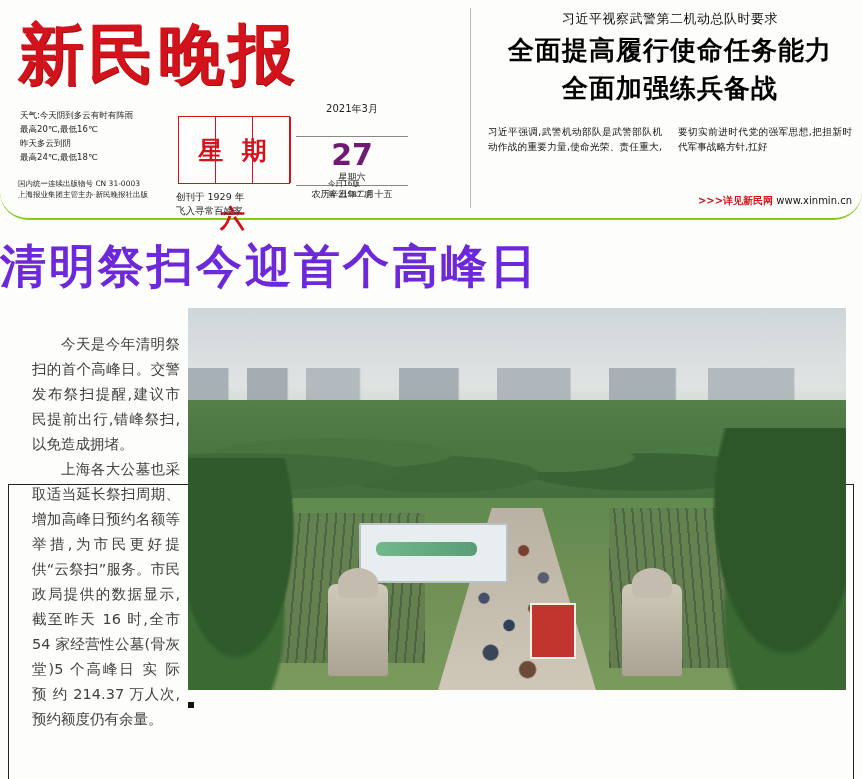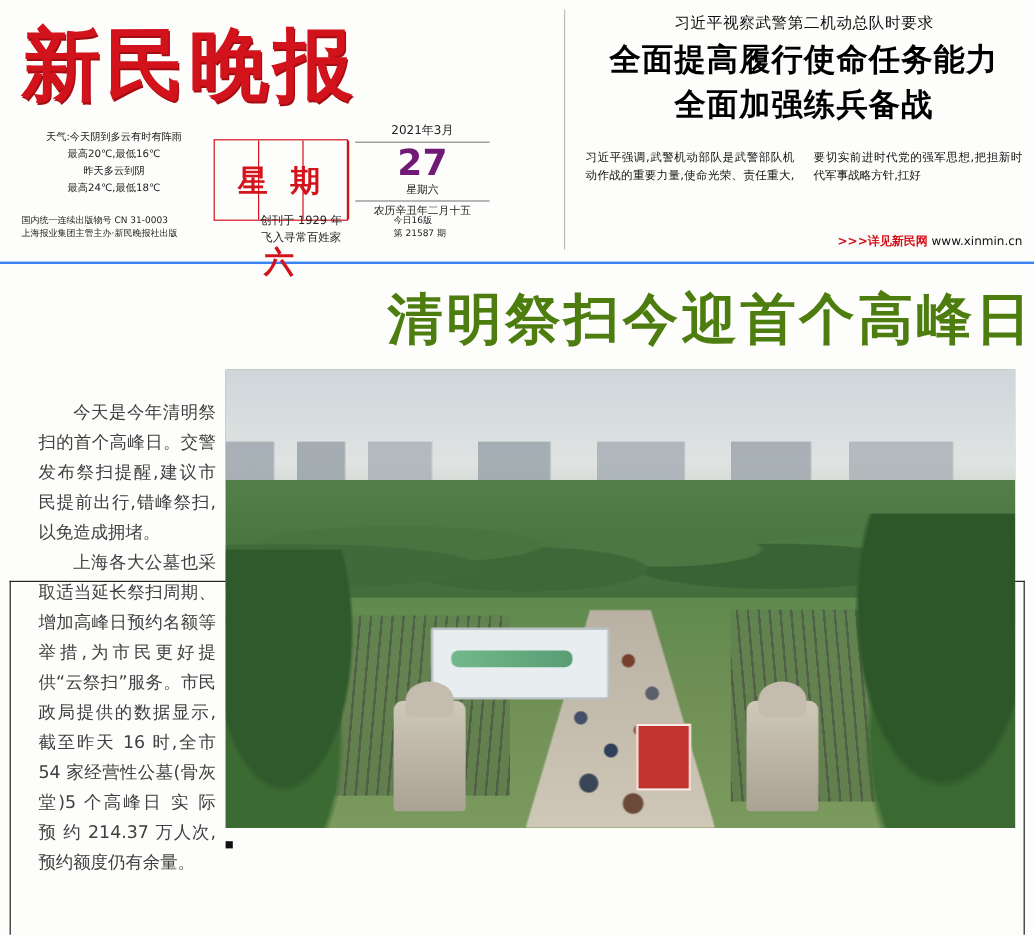--- a/index.html
+++ b/index.html
@@ -19,22 +19,23 @@
     position: relative;
     width: 862px;
     height: 779px;
     background: #fdfdfb;
   }
 
   
   .masthead {
     position: relative;
     height: 218px;
-    border-bottom: 2px solid #3b82f6;
+    border-bottom: 2px solid #84cc16;
     padding: 0;
+    border-radius: 28px;
   }
   .mh-left {
     position: absolute;
     left: 0; top: 0;
     width: 470px;
     height: 216px;
   }
   .logo {
     position: absolute;
     left: 18px;
@@ -52,21 +53,20 @@
   }
   .weather {
     position: absolute;
     left: 20px;
     top: 108px;
     width: 150px;
     font-size: 8.5px;
     line-height: 14px;
     color: #222;
     font-family: "DejaVu Sans", sans-serif;
-    text-align: center;
   }
   .weekday-box {
     position: absolute;
     left: 178px;
     top: 116px;
     width: 112px;
     height: 68px;
     border: 1px solid #d3131b;
     box-sizing: border-box;
   }
@@ -96,21 +96,21 @@
     left: 296px;
     top: 102px;
     width: 112px;
     text-align: center;
     font-family: "DejaVu Sans", sans-serif;
   }
   .datecol .ymd {
     font-size: 10px;
     color: #222;
     border-bottom: 1px solid #888;
-    padding-bottom: 2px;
+    padding-bottom: 20px;
     display: block;
   }
   .datecol .daynum {
     font-size: 30px;
     color: #701a75;
     font-weight: bold;
     line-height: 32px;
     margin-top: 2px;
   }
   .datecol .wk {
@@ -130,21 +130,21 @@
     position: absolute;
     left: 18px;
     top: 178px;
     width: 440px;
     font-size: 7.5px;
     line-height: 11px;
     color: #222;
     font-family: "DejaVu Sans", sans-serif;
   }
   .mh-footer .col1 { position: absolute; left: 0; top: 0; width: 150px; }
-  .mh-footer .col2 { position: absolute; left: 158px; top: 0; width: 150px; text-align:center; font-size: 9.5px; line-height: 14px;}
+  .mh-footer .col2 { position: absolute; left: 158px; top: 12px; width: 150px; text-align:left; font-size: 9.5px; line-height: 14px;}
   .mh-footer .col3 { position: absolute; left: 310px; top: 0; width: 110px; }
   .mh-divider-v {
     position: absolute;
     left: 470px;
     top: 8px;
     width: 1px;
     height: 200px;
     background: #bbb;
   }
 
@@ -194,28 +194,28 @@
     font-family: "DejaVu Sans", sans-serif;
   }
   .mh-url .red { color: #d3131b; font-weight: bold; }
 
   
   .main {
     position: relative;
     padding: 0;
   }
   .main-head {
-    text-align: right;
+    text-align: left;
     font-family: "DejaVu Sans", sans-serif;
     font-weight: bold;
     font-size: 46px;
     line-height: 56px;
     letter-spacing: 3px;
     margin-top: 18px;
-    color: #4d7c0f;
+    color: #6d28d9;
   }
   .main-sub {
     text-align: center;
     font-family: "DejaVu Serif", serif;
     font-size: 23px;
     line-height: 34px;
     letter-spacing: 1px;
     margin-top: 4px;
     color: #111;
   }

